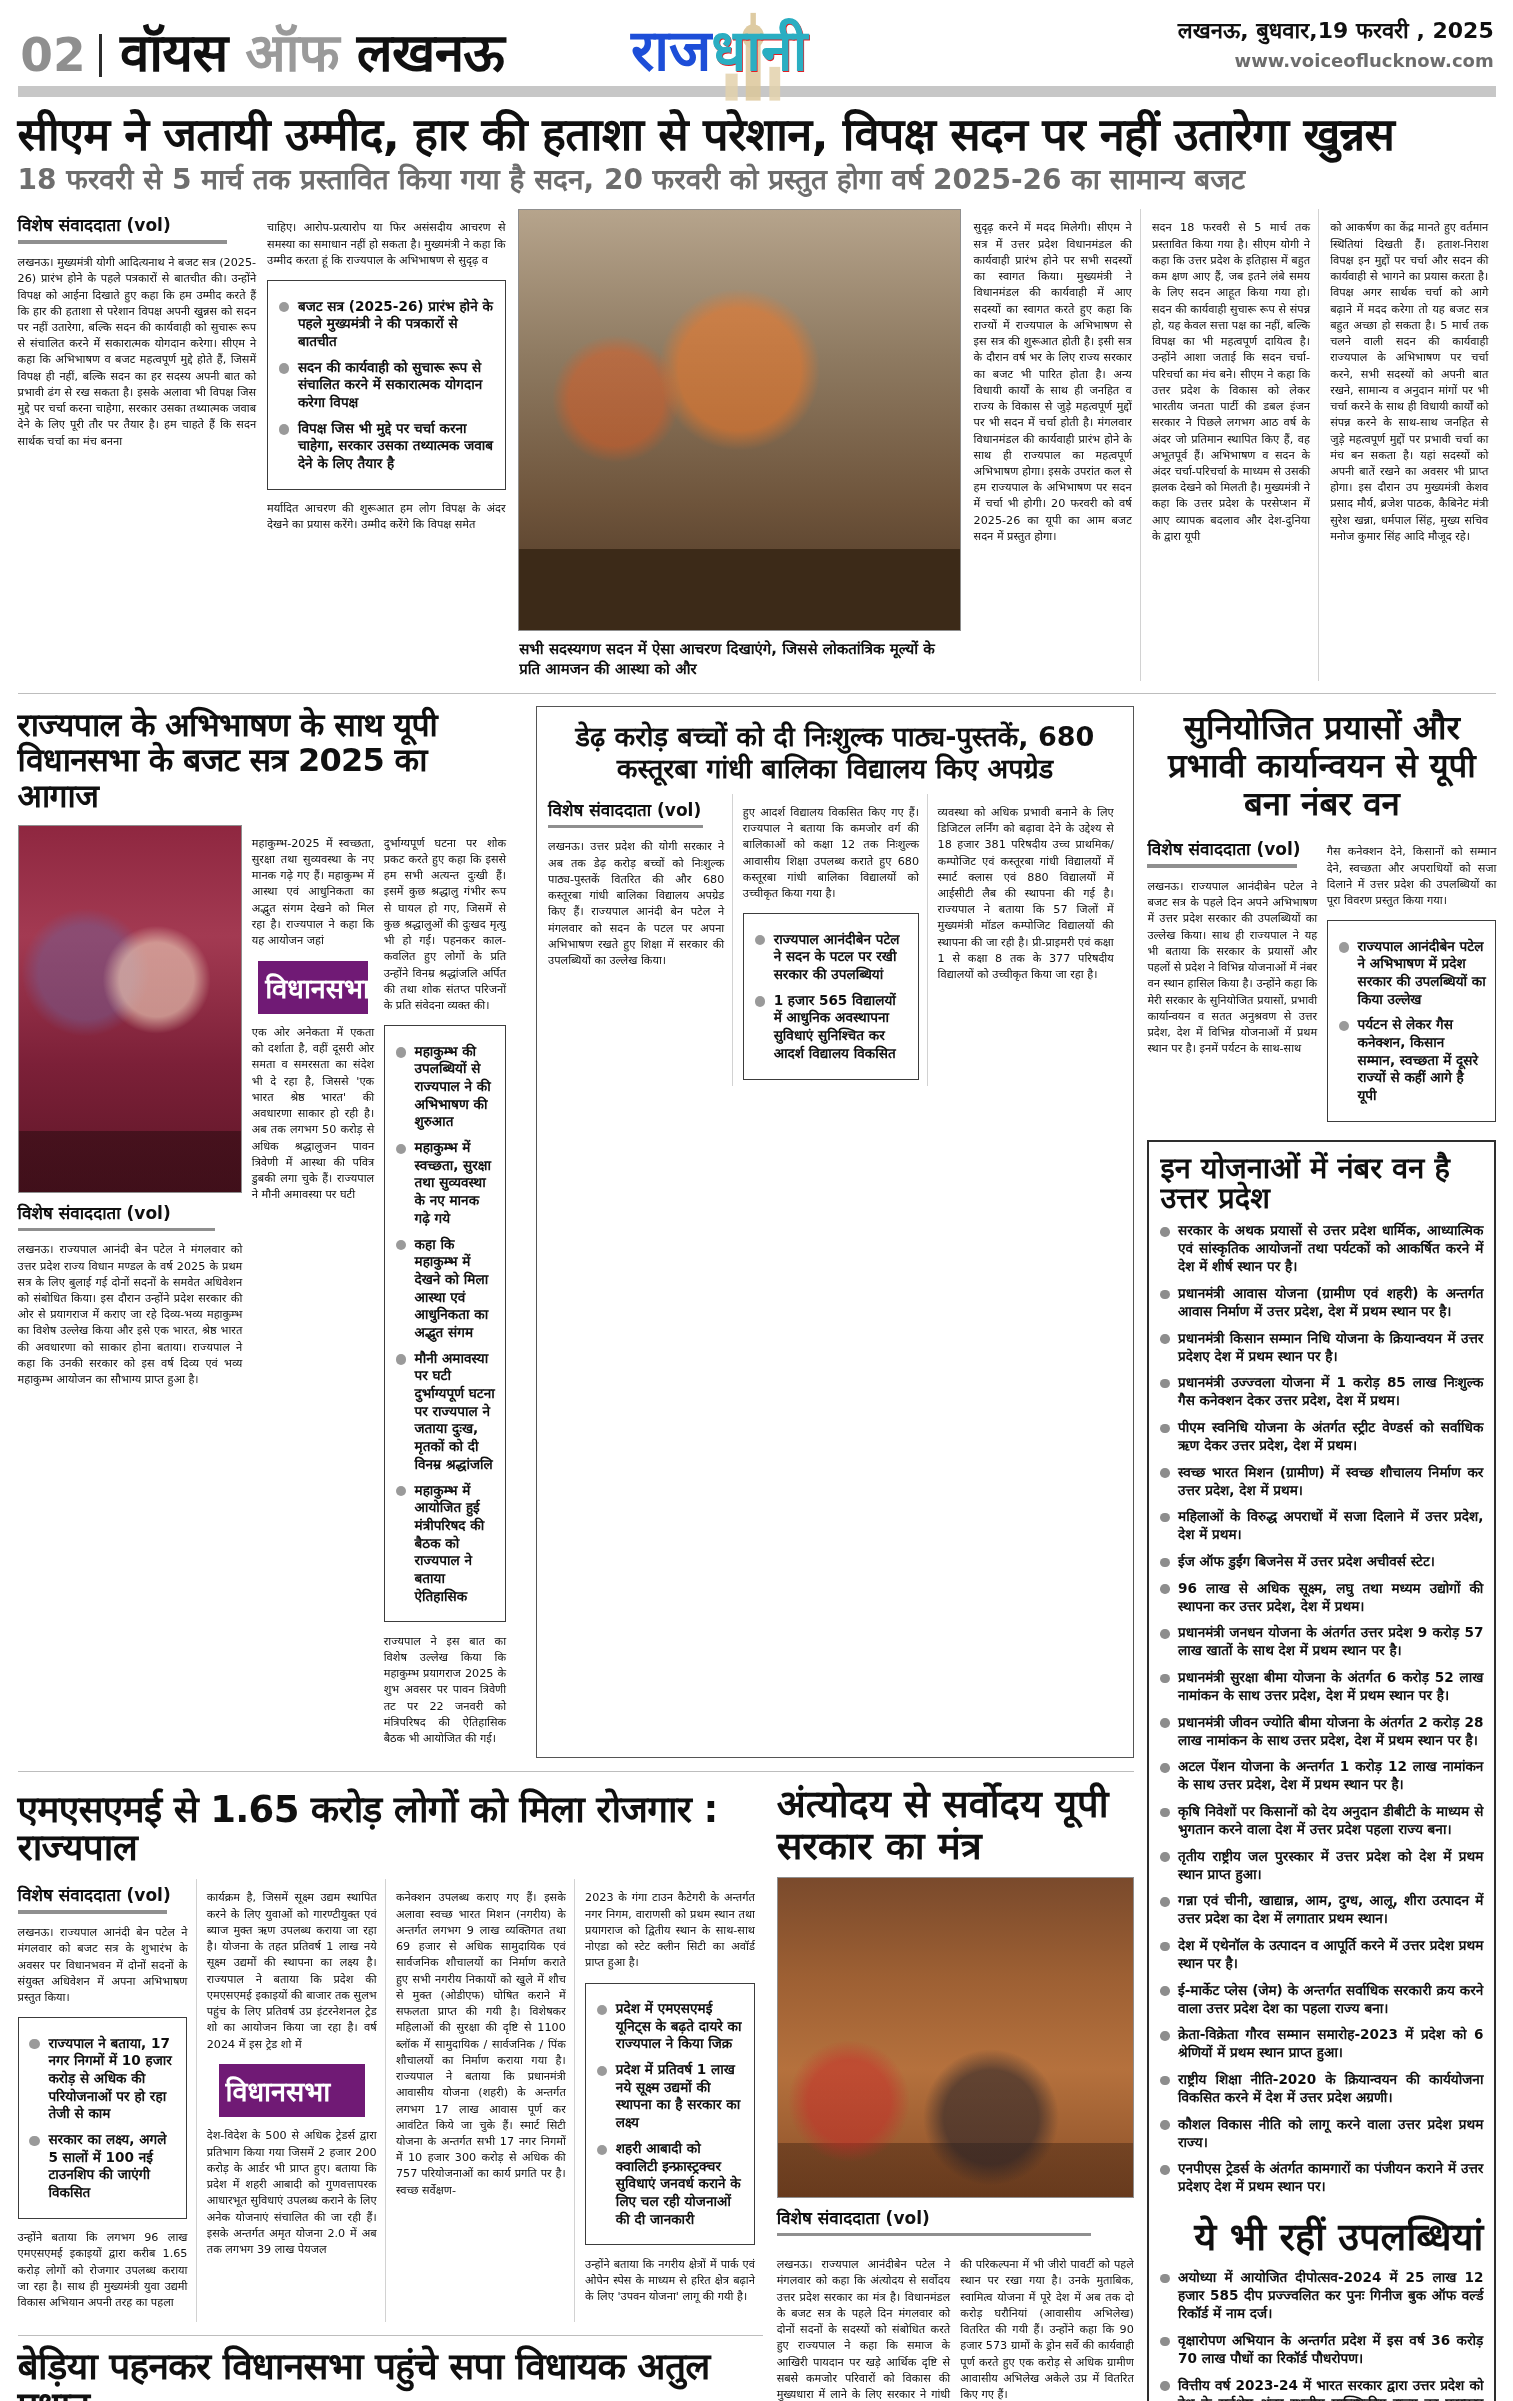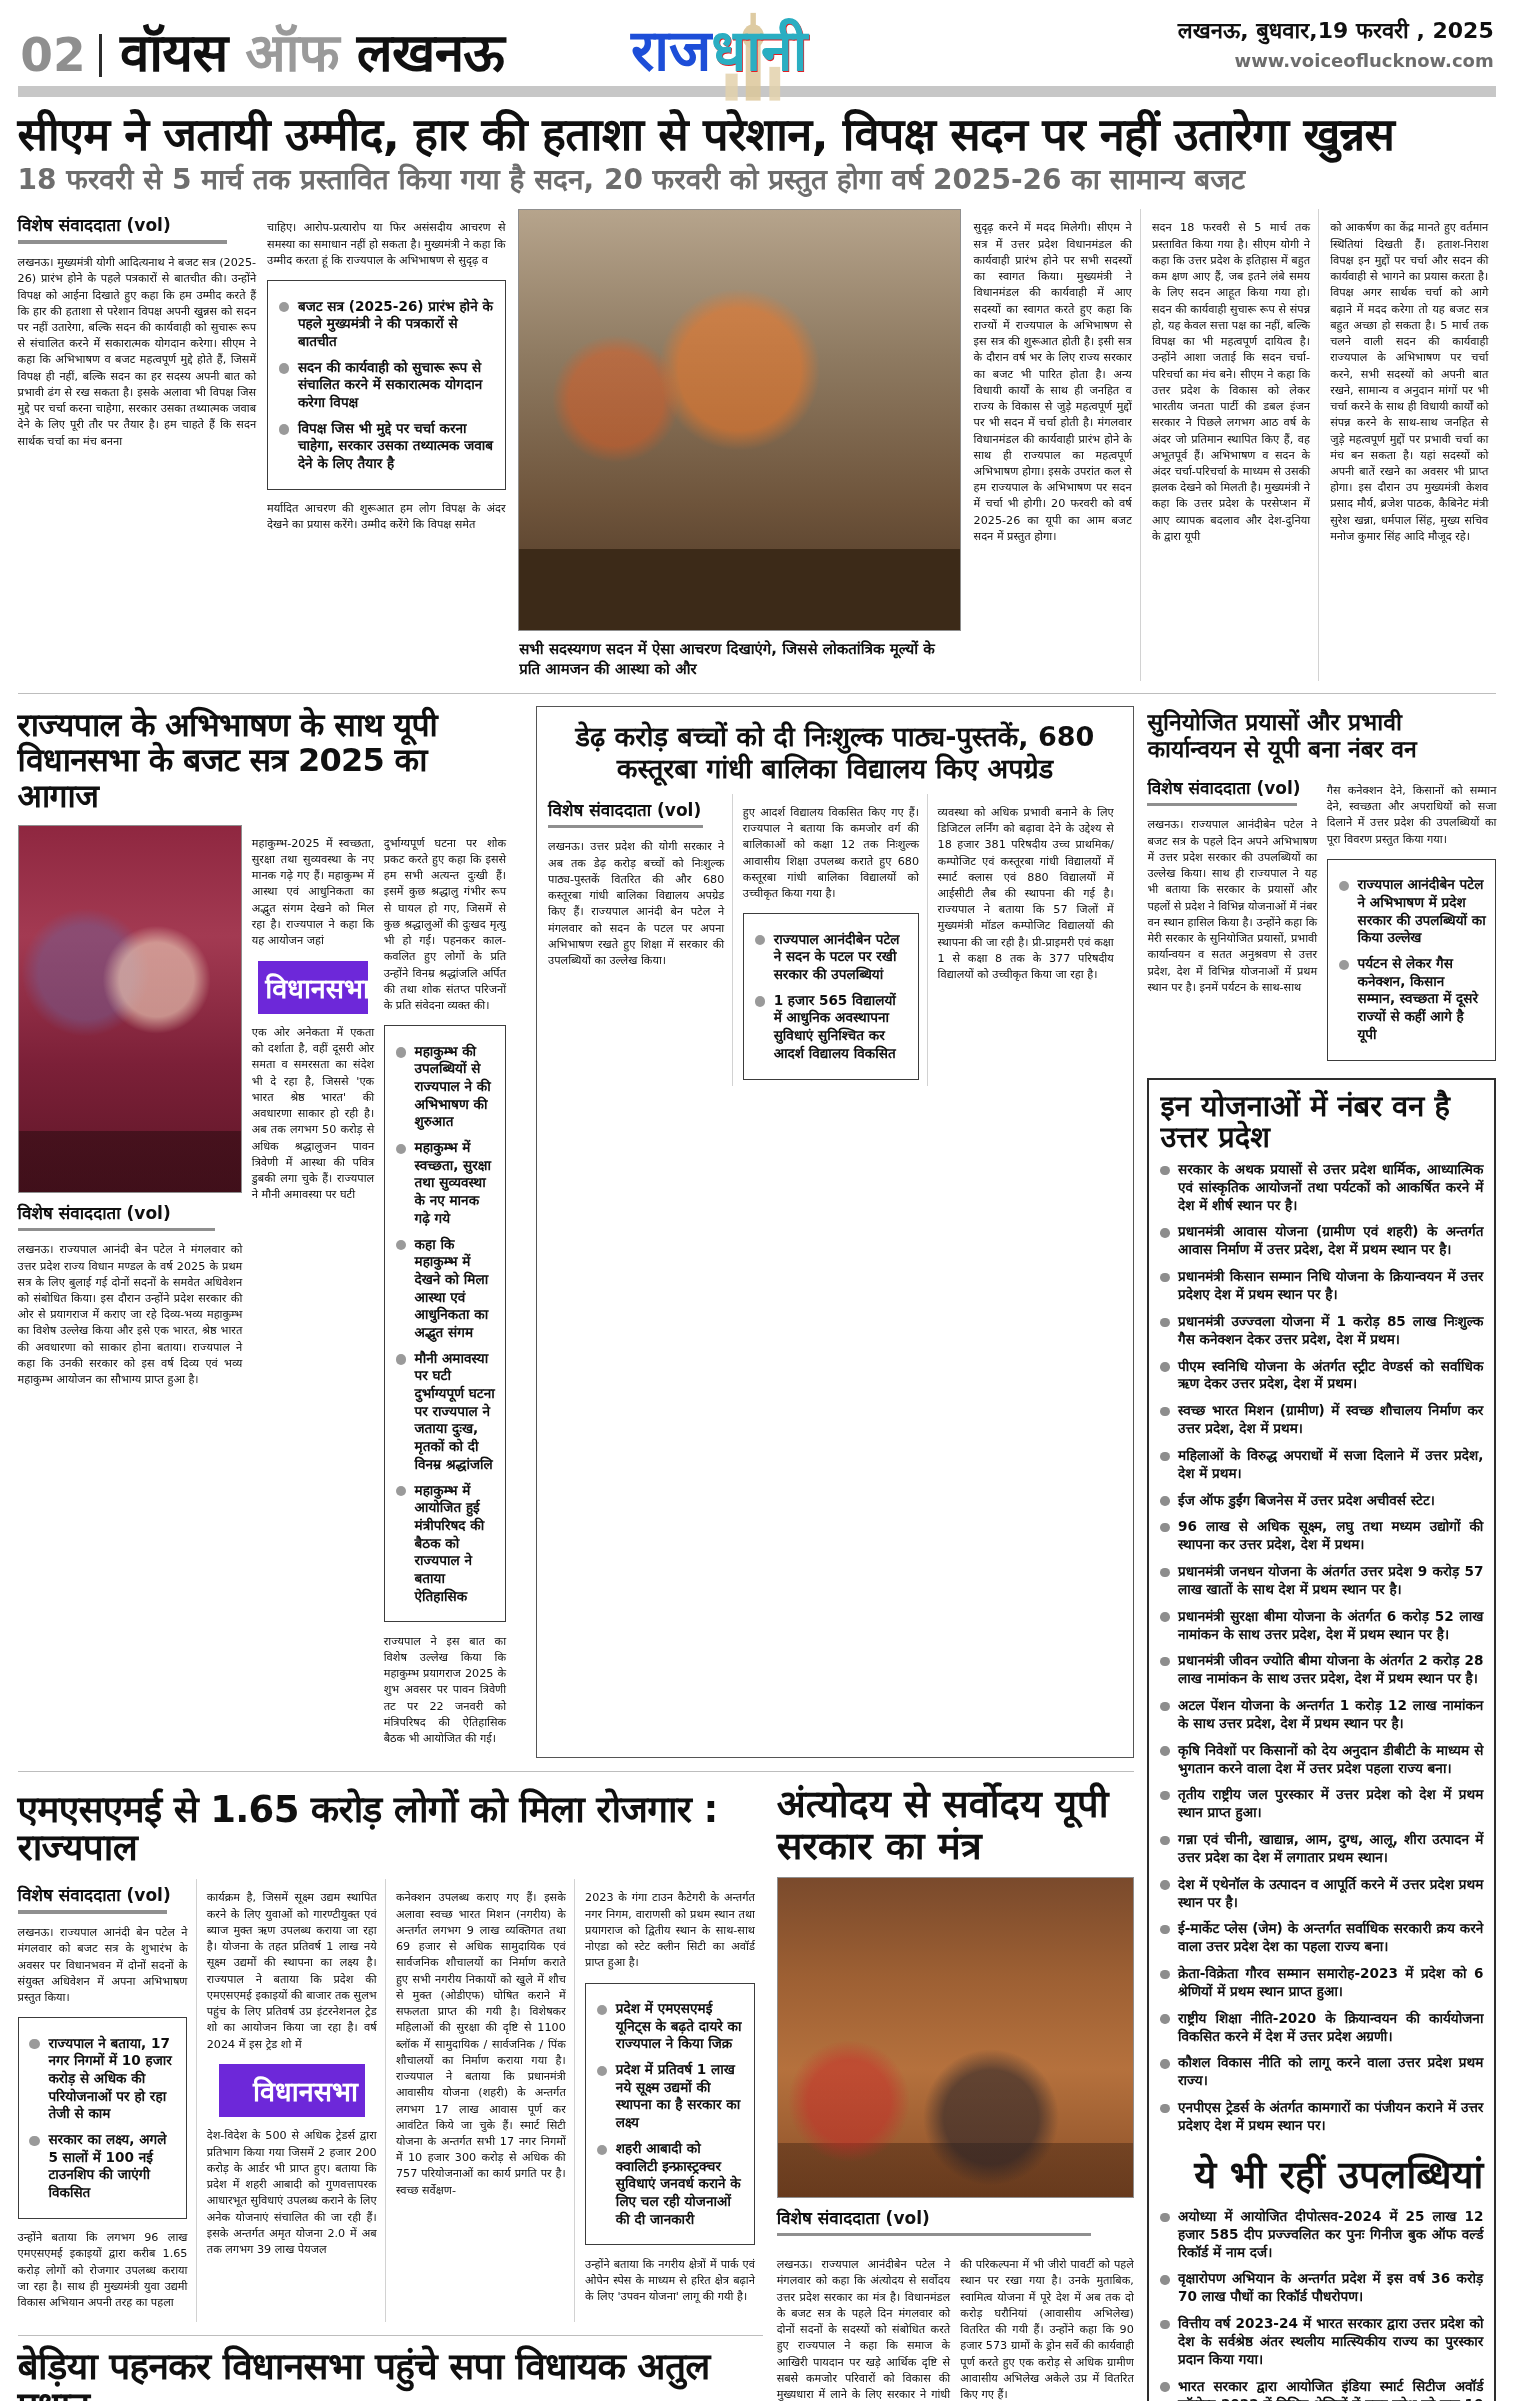--- a/index.html
+++ b/index.html
@@ -18,21 +18,21 @@
   .mast-right{margin-left:auto;text-align:right;padding-bottom:5.4px;}
   .dateline{font-size:22px;font-weight:800;}
   .website{font-size:18px;color:#6d6d6d;font-weight:600;margin-top:6.8px;}
   .grey-bar{height:11px;background:#c7c7c7;margin:2.7px 0 13.6px 0;}
   .byline{font-size:17px;font-weight:800;margin:4.1px 0 2.7px 0;}
   .byline-rule{height:3.4px;background:#8f8f8f;width:88%;margin:4.1px 0 9.5px 0;}
   .body{font-size:11.2px;line-height:1.45;text-align:justify;font-weight:500;}
   .hlbox{border:1.4px solid #3c3c3c;padding:8.1px 9.5px;margin:6.8px 0;list-style:none;}
   .hlbox li{font-size:13.6px;font-weight:800;line-height:1.3;margin:8.1px 0;padding-left:20.3px;position:relative;text-align:left;}
   .hlbox li::before{content:"";position:absolute;left:1.4px;top:4.7px;width:10.2px;height:10.2px;border-radius:50%;background:#9a9a9a;}
-  .tag-red{display:block;background:#6d28d9;color:#fff;font-size:27px;font-weight:900;text-align:right;
+  .tag-red{display:block;background:#701a75;color:#fff;font-size:27px;font-weight:900;text-align:left;
            padding:8.1px 6.8px;margin:9.5px auto;width:78%;}
   .caption{font-size:15px;font-weight:800;margin:6.8px 1.4px 2.7px 1.4px;}
   .ph{position:relative;border:0.7px solid #8f8f8f;overflow:hidden;}
   .ph .shade{position:absolute;inset:0;}
   .hr{border-top:1.4px solid #bdbdbd;margin:12.2px 0;}
   
   .lead-headline{font-size:45px;font-weight:900;line-height:1.05;margin:2.7px 0 6.8px 0;letter-spacing:-0.7px;}
   .lead-sub{font-size:28px;font-weight:800;color:#6e6e6e;margin:0 0 13.6px 0;line-height:1.1;}
   .lead-grid{display:flex;gap:12.2px;}
   .lead-left{flex:0 0 33%;display:flex;gap:11px;}
@@ -51,21 +51,21 @@
   .story2{flex:1 1 45%;min-width:0;}
   .story3{flex:1 1 55%;min-width:0;border:1.4px solid #555;padding:9.5px 11px;box-sizing:border-box;}
   .s2-flex{display:flex;gap:9.5px;}
   .s2-a{flex:0 0 46%;}
   .s2-b{flex:1;}
   .s2-c{flex:1;}
   .s3-cols{display:flex;gap:9.5px;}
   .s3-cols>div{flex:1;border-right:0.7px solid #d2d2d2;padding-right:8.1px;}
   .s3-cols>div:last-child{border:none;}
   
-  .h-rail{font-size:23px;font-weight:900;line-height:1.16;margin:2.7px 0 9.5px 0;}
+  .h-rail{font-size:33px;font-weight:900;line-height:1.16;text-align:center;margin:2.7px 0 9.5px 0;}
   .s4-cols{display:flex;gap:9.5px;}
   .s4-cols>div{flex:1;}
   .listbox{border:2px solid #2e2e2e;padding:9.5px 11px;margin-top:11px;}
   .listbox-title{font-size:29px;font-weight:900;line-height:1.05;margin:1.4px 0 6.8px 0;}
   .listbox ul{list-style:none;margin:0;padding:0;}
   .listbox li{font-size:13.6px;font-weight:700;line-height:1.32;margin:8.8px 0;padding-left:17.6px;position:relative;text-align:justify;}
   .listbox li::before{content:"";position:absolute;left:0;top:4.7px;width:9.5px;height:9.5px;border-radius:50%;background:#8d8d8d;}
   .more-title{font-size:38px;font-weight:900;text-align:right;margin:12.2px 0 4.1px 0;}
   
   .row3{display:flex;gap:13.6px;margin-top:4.1px;}

